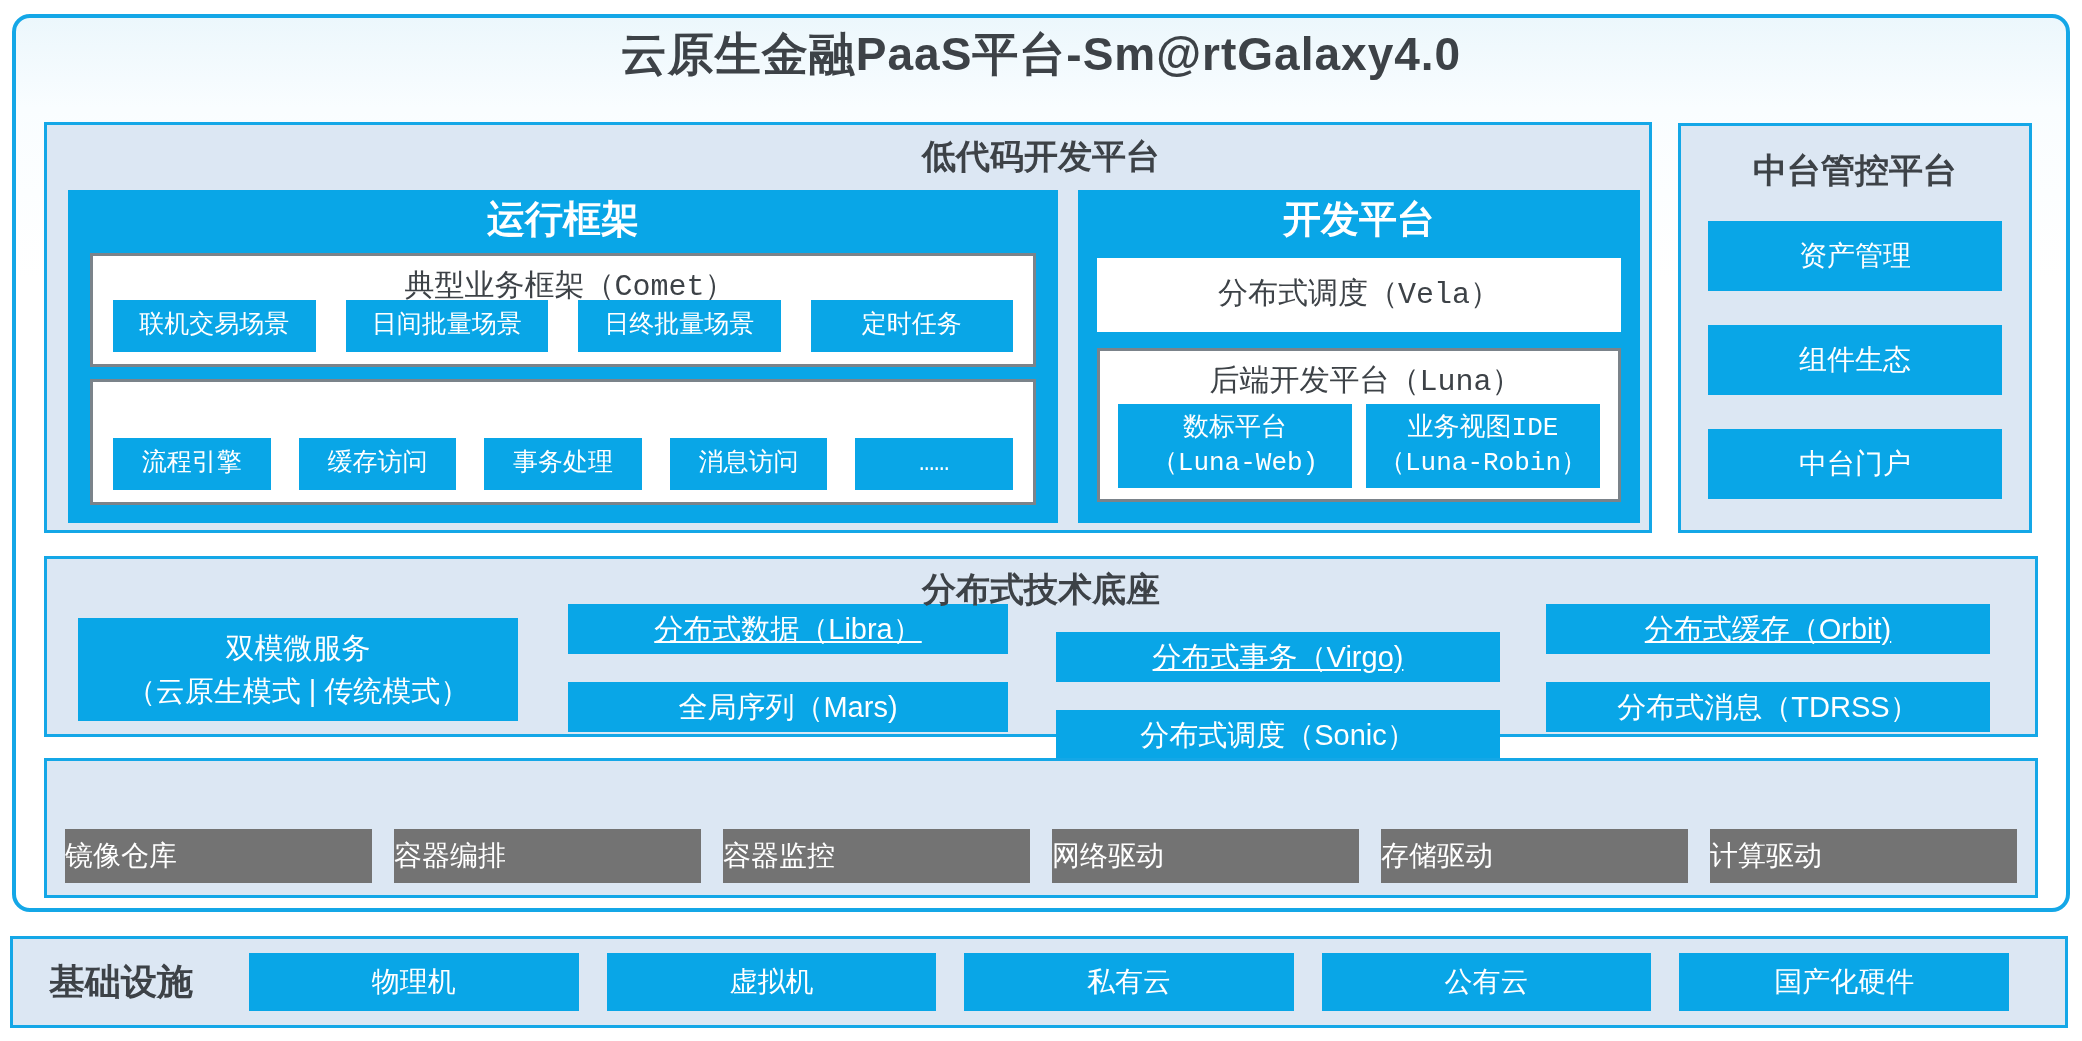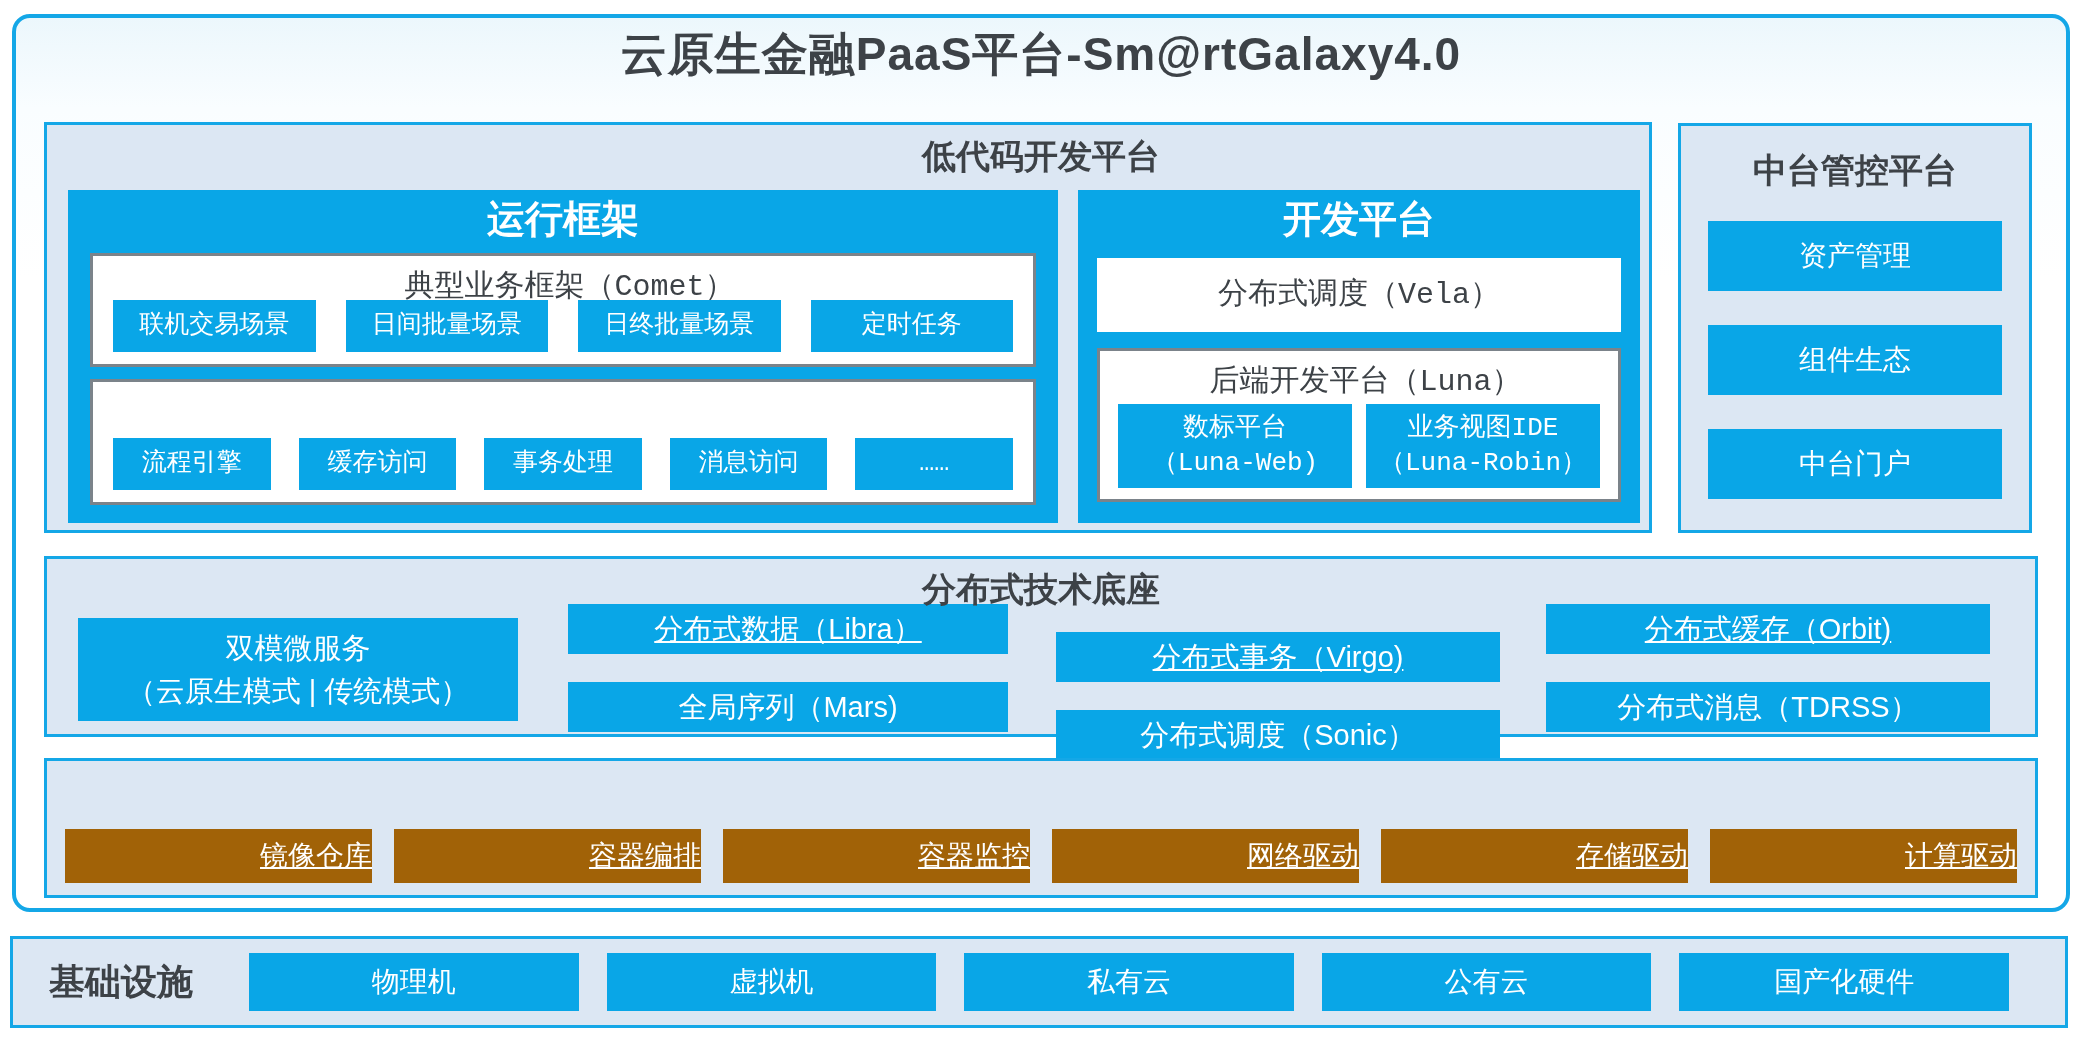--- a/index.html
+++ b/index.html
@@ -84,22 +84,22 @@
     font-size:29px; text-align:center; white-space:nowrap;
   }
   .dc-a { left:521px;  width:440px; }
   .dc-b { left:1009px; width:444px;margin-top:28px; }
   .dc-c { left:1499px; width:444px; }
   .dr-1 { top:45px;text-decoration:underline; } .dr-2 { top:123px; }
 
   
   .cont-chips { position:absolute; left:18px; right:18px; top:68px; display:flex; gap:22px; }
   .cont-chip {
-    flex:1; height:54px; line-height:54px; background:#a16207; color:#ffffff;
-    font-size:28px; text-align:right;text-decoration:underline;
+    flex:1; height:54px; line-height:54px; background:#737373; color:#ffffff;
+    font-size:28px; text-align:left;
   }
   
   .infra-label { flex:none; width:172px; font-size:36px; font-weight:700; color:#3d4247; }
   .infra-chip {
     flex:1; height:58px; line-height:58px; background:#09a6e7; color:#ffffff;
     font-size:28px; text-align:center;
   }
 </style>
 </head>
 <body>

